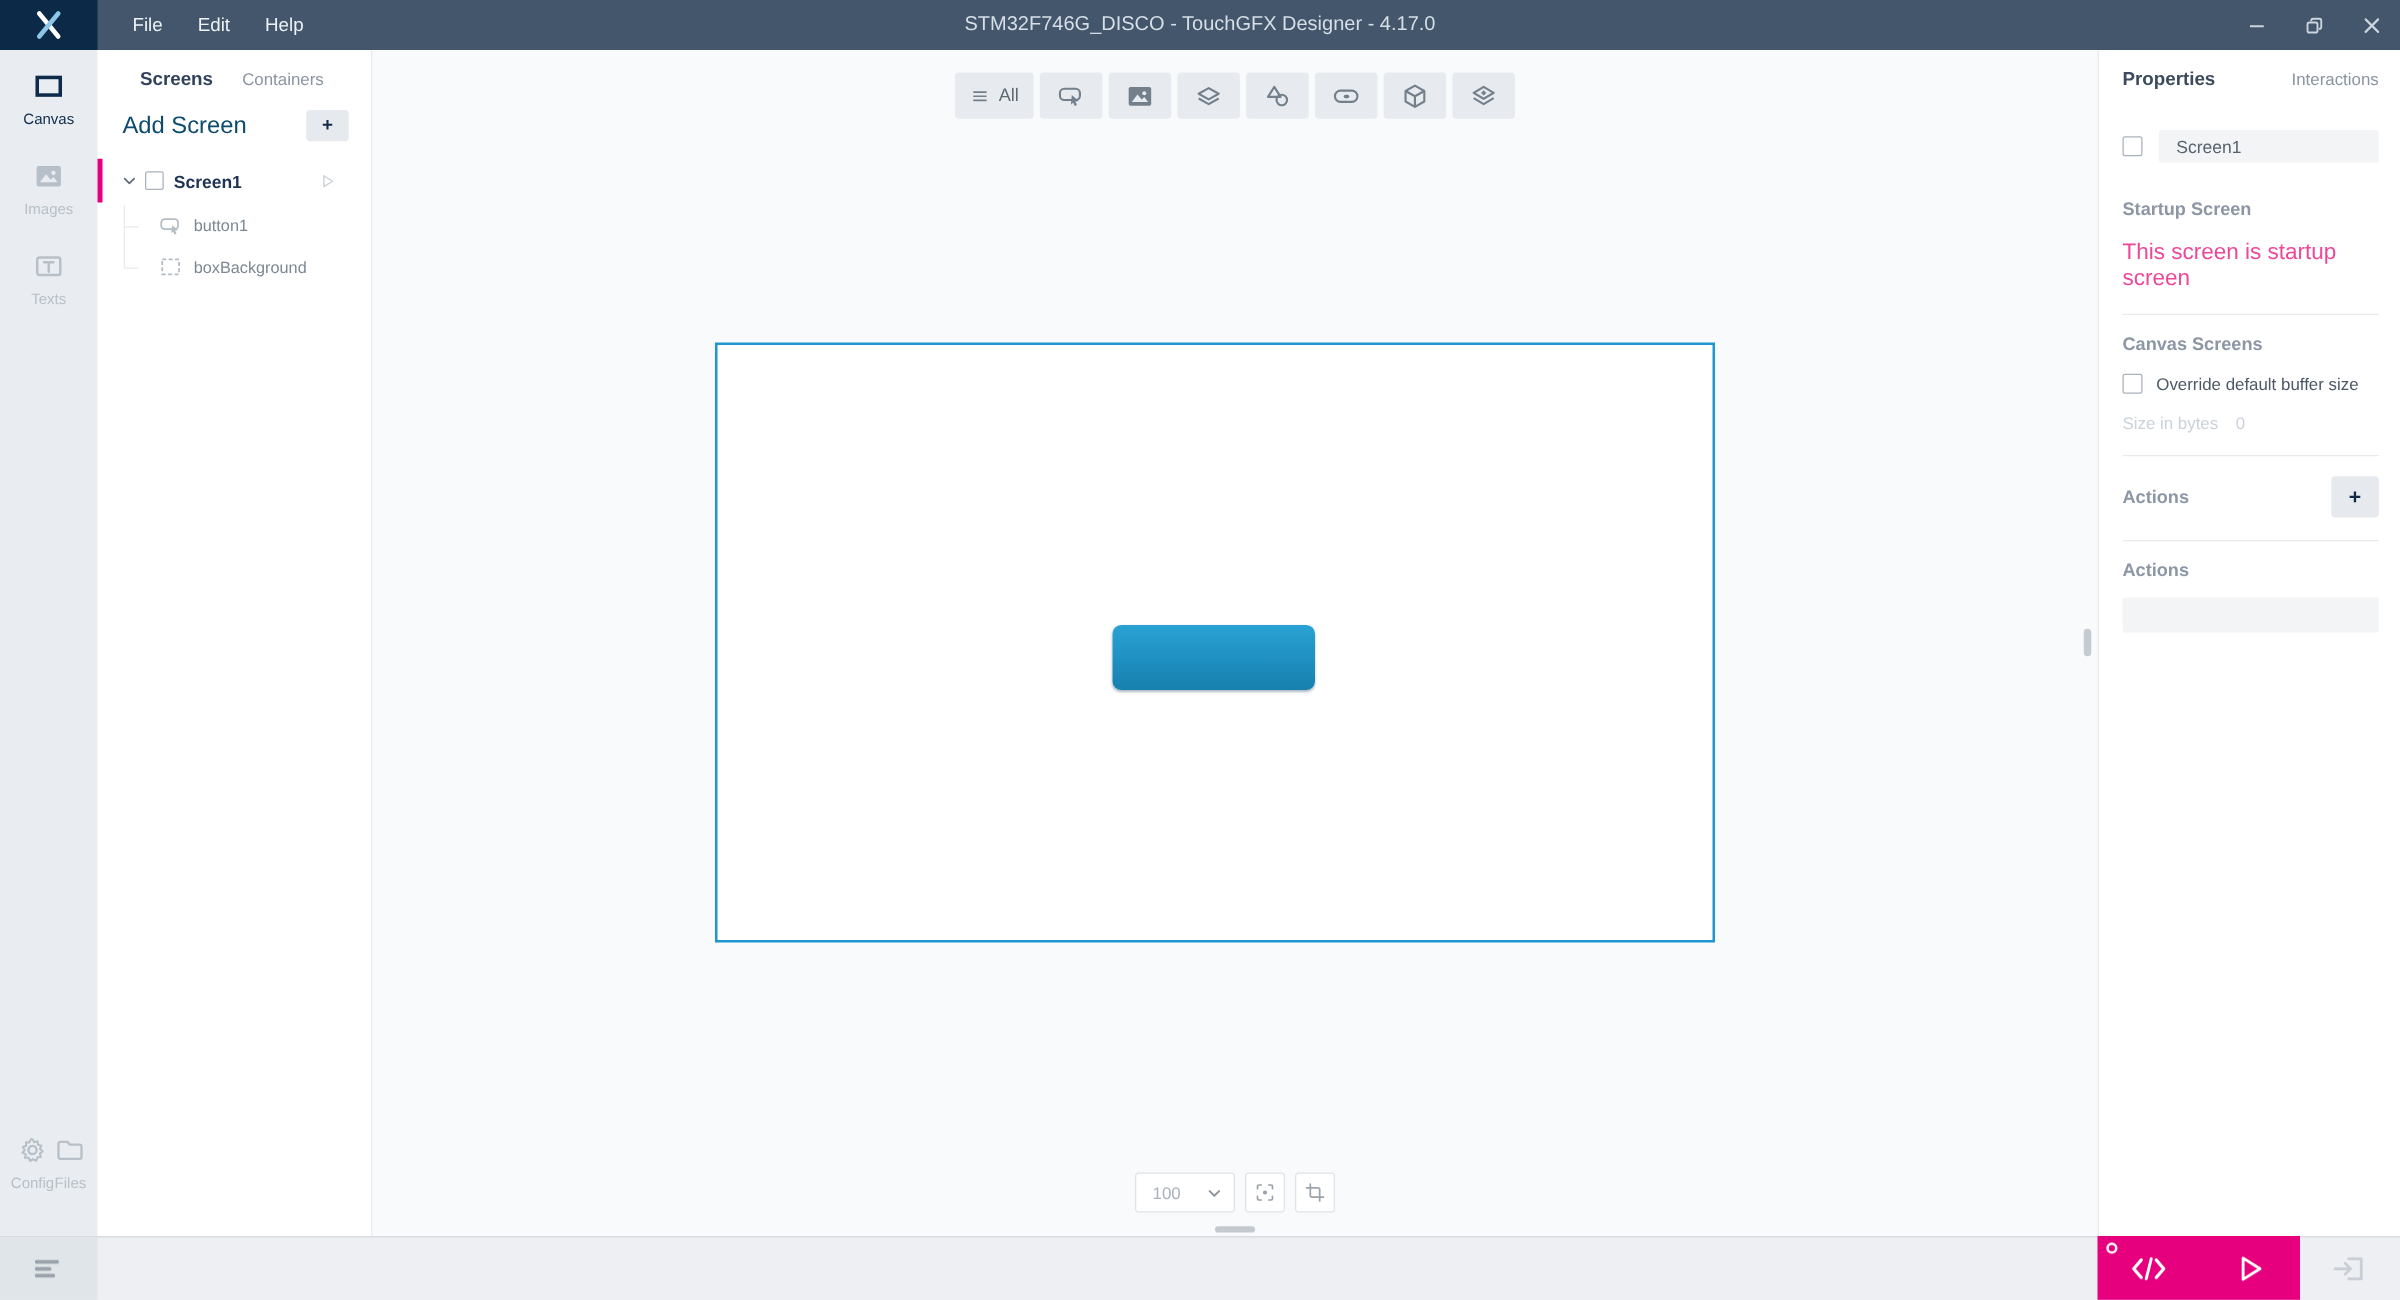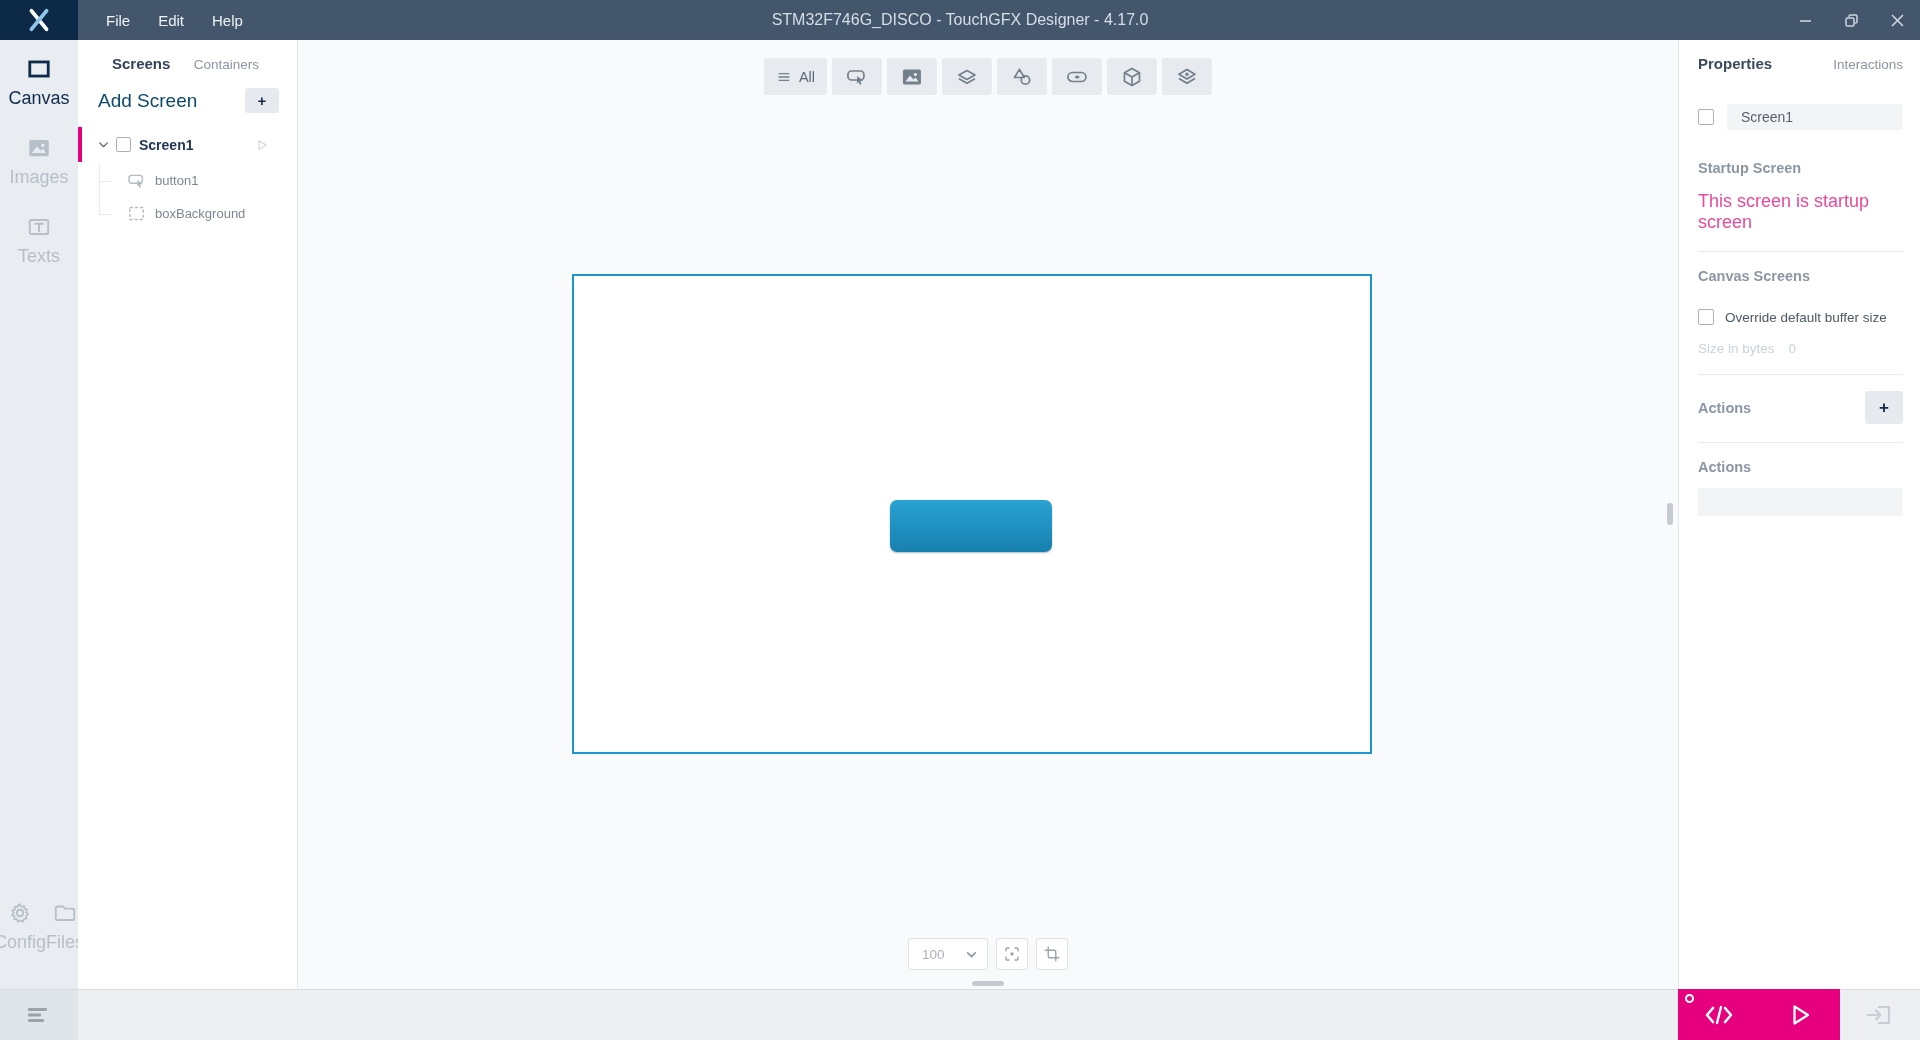--- a/index.html
+++ b/index.html
@@ -23,21 +23,21 @@
   
   .main { position: fixed; top: 40px; left: 0; width: 1920px; height: 949px;
     display: flex; }
 
   
   .activity-bar { width: 78px; background: #e9edf1; display: flex;
     flex-direction: column; align-items: center; padding-top: 16px; flex: none; }
   .activity-item { display: flex; flex-direction: column; align-items: center;
     margin-bottom: 26px; color: #b7bfc8; cursor: default; }
   .activity-item.active { color: #0e2b4b; }
-  .activity-item .ai-label { font-size: 18px; margin-top: 6px; }
+  .activity-item .ai-label { font-size: 12px; margin-top: 6px; }
   .ab-spacer { flex: 1; }
   .activity-footer { display: flex; flex-direction: row; align-items: center;
     margin-bottom: 10px; text-align: center; }
 
   
   .screens-panel { width: 220px; background: #ffffff; border-right: 1px solid #e3e6e9;
     flex: none; display: flex; flex-direction: column; }
   .panel-tabs { display: flex; align-items: baseline; padding: 15px 38px 10px 34px; }
   .tab-screens { font-size: 15px; font-weight: bold; color: #33425c; }
   .tab-containers { margin-left: auto; font-size: 13.5px; color: #8a94a2; }
@@ -101,21 +101,21 @@
   .name-row { display: flex; align-items: center; margin-top: 22px; }
   .rp-checkbox { width: 16px; height: 16px; border: 1.5px solid #a9b2bc;
     border-radius: 2px; background: #fff; flex: none; cursor: pointer; }
   .name-field { flex: 1; margin-left: 13px; background: #f2f4f6; height: 26px;
     display: flex; align-items: center; padding-left: 14px; color: #57626f;
     font-size: 14px; border-radius: 2px; cursor: text; }
   .rp-section { padding: 16px 0 18px 0; border-bottom: 1px solid #e8ebee; }
   .rp-section.last { border-bottom: none; }
   .section-title { color: #8c96a4; font-size: 14.5px; font-weight: 600; }
   .startup-status { color: #ec4899; font-size: 18px; margin-top: 15px; }
-  .check-row { display: flex; align-items: center; margin-top: 25px; }
+  .check-row { display: flex; align-items: center; margin-top: 15px; }
   .check-row .cr-label { margin-left: 11px; color: #4d5866; font-size: 13.5px; }
   .size-row { display: flex; align-items: center; margin-top: 16px;
     color: #cad2da; font-size: 13.5px; }
   .size-value { margin-left: 14px; }
   .actions-header { display: flex; align-items: center; }
   .btn-plus-lg { margin-left: auto; width: 38px; height: 33px; background: #e6e9ed;
     border: none; border-radius: 3px; color: #13294a; font-size: 17px;
     font-weight: bold; display: flex; align-items: center; justify-content: center;
     cursor: pointer; }
   .includes-input { height: 28px; background: #f2f4f6; border-radius: 2px;

